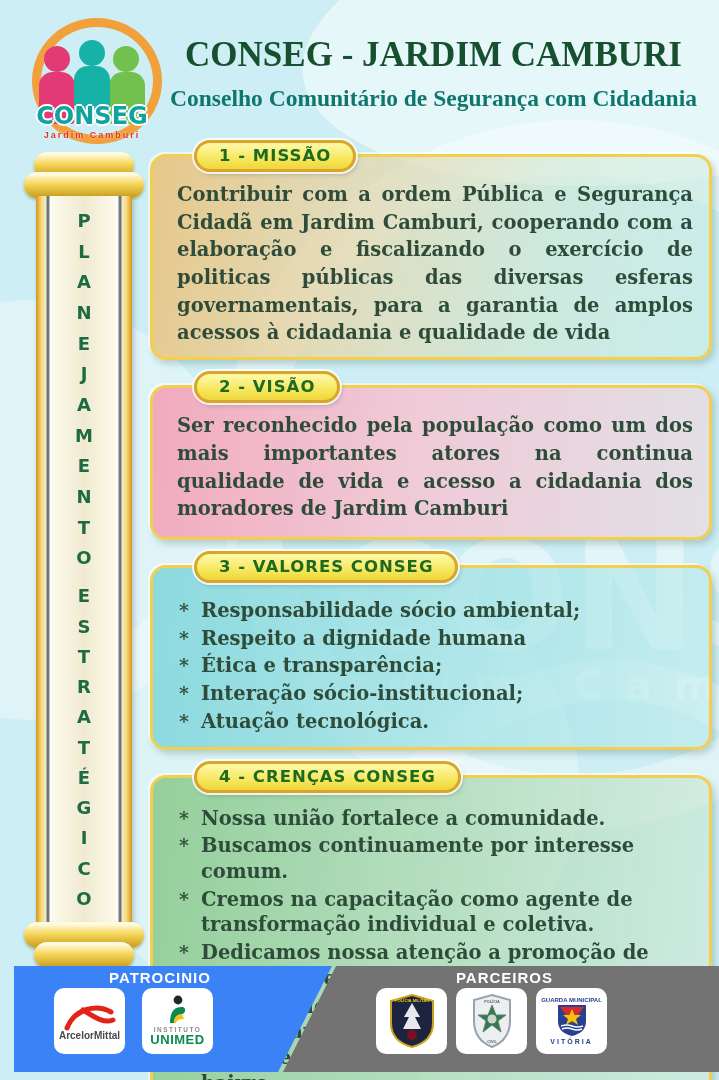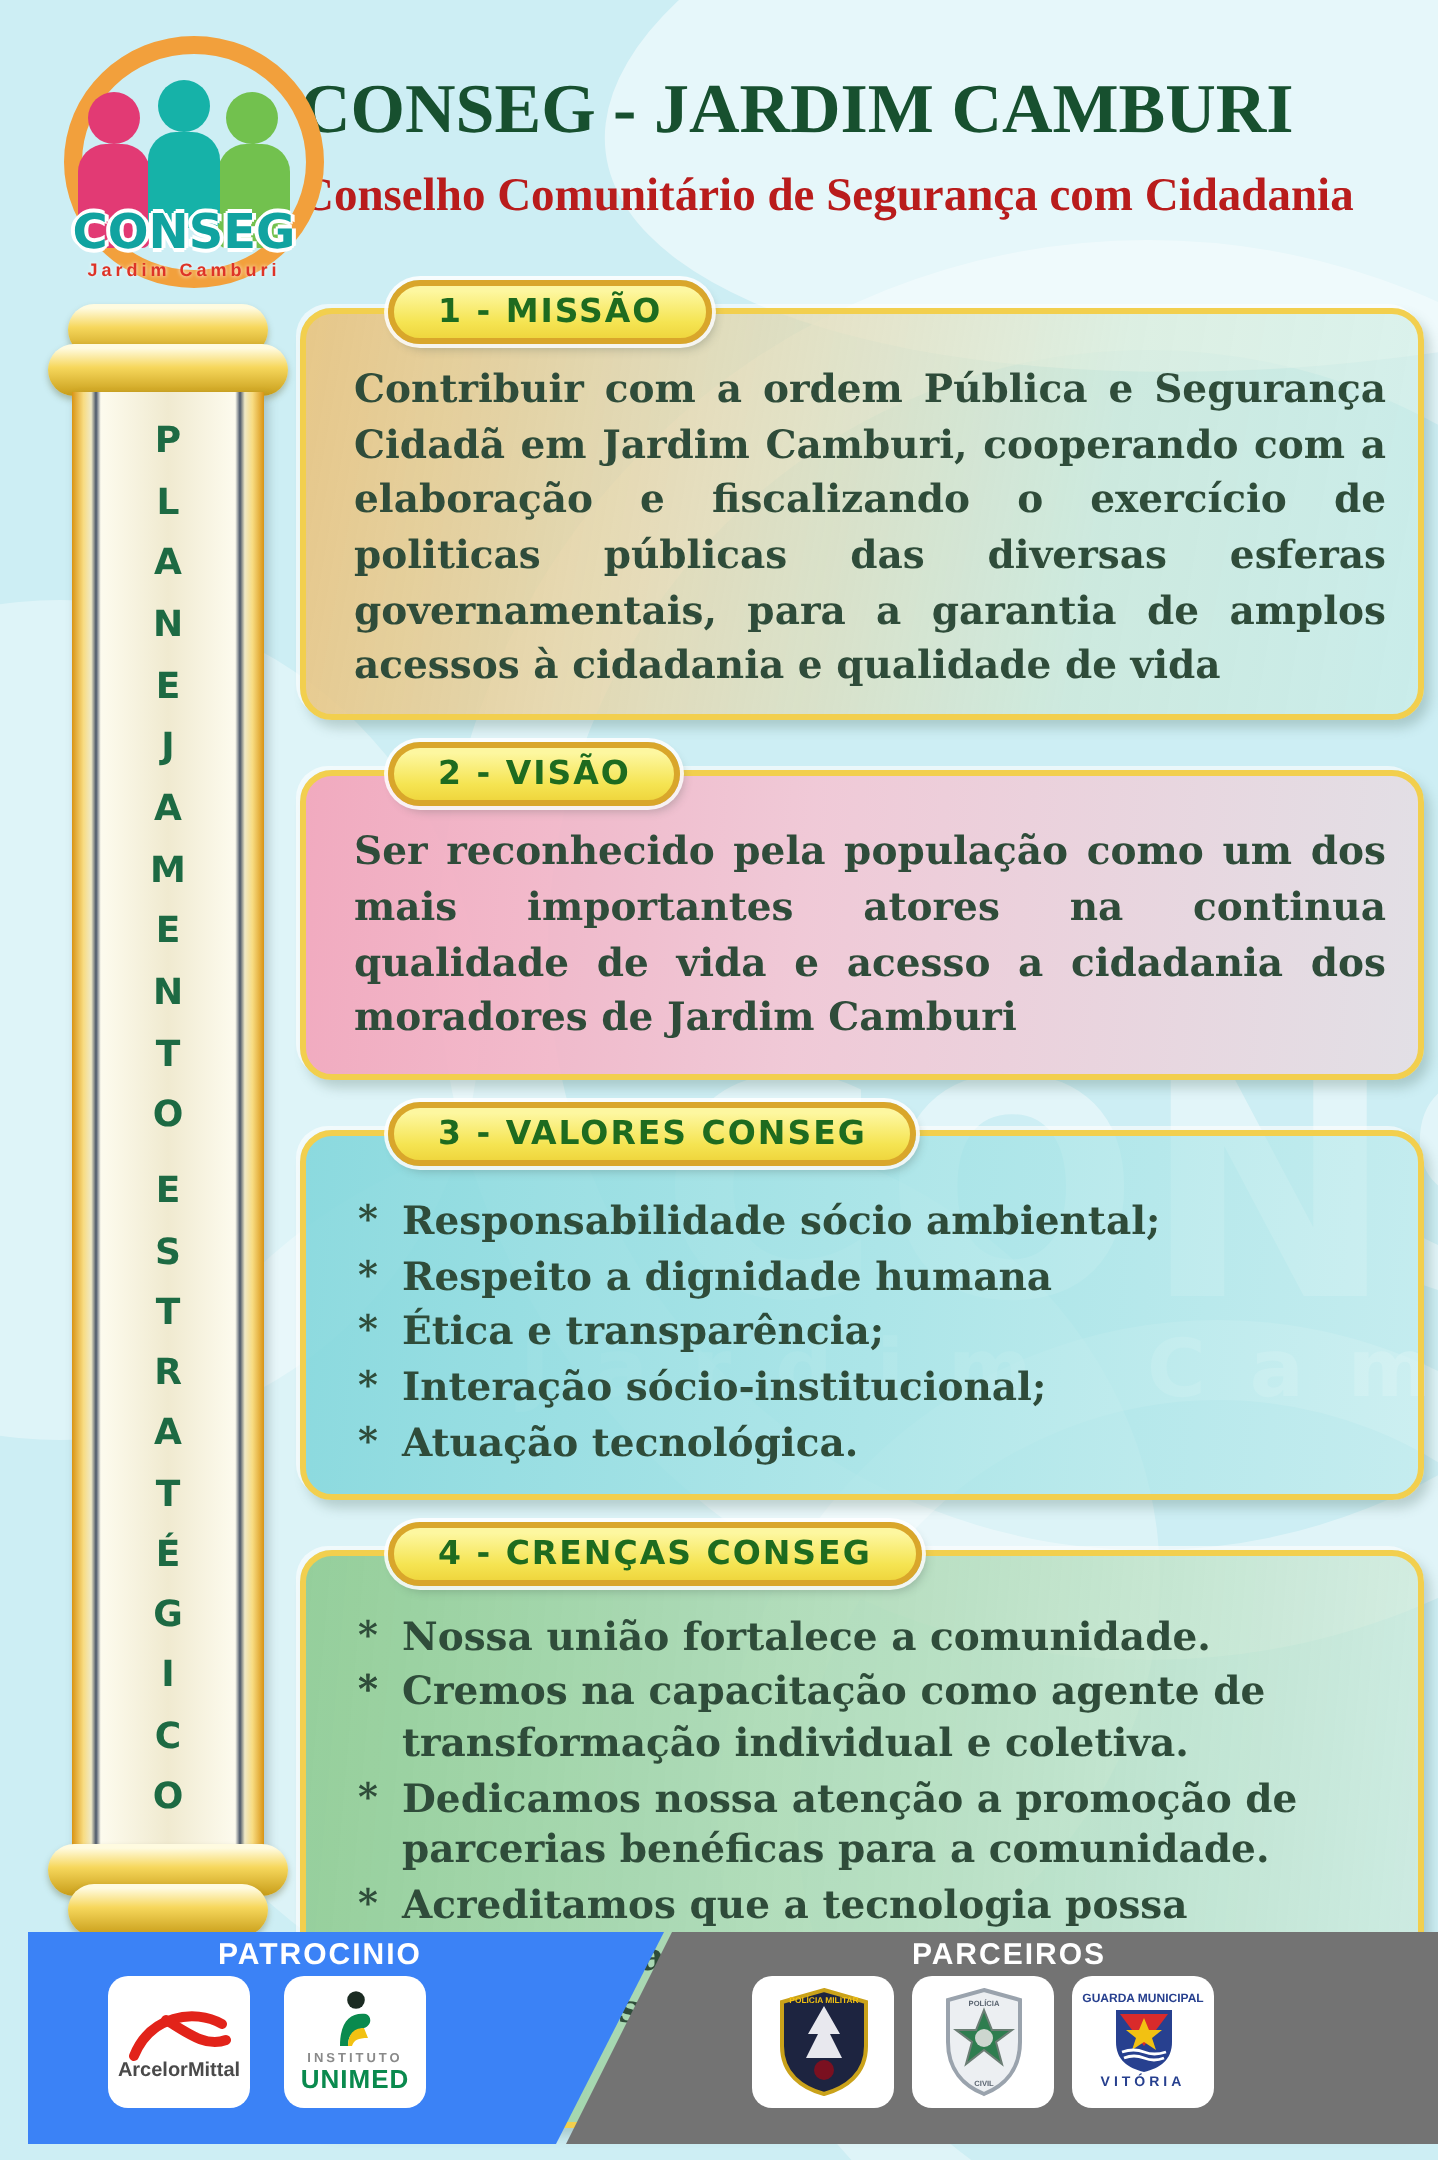--- a/index.html
+++ b/index.html
@@ -34,23 +34,23 @@
   .p-green .bodyp{background:#72c14e;width:36px;height:52px;top:26px;left:1px;}
   .pp1{left:14px;top:32px;width:36px;height:80px;}
   .pp2{left:48px;top:26px;width:36px;height:80px;}
   .pp3{left:82px;top:32px;width:36px;height:80px;}
   .logo-name{position:absolute;left:0;top:88px;width:132px;text-align:center;
     font-family:"DejaVu Sans",sans-serif;font-weight:bold;font-size:24px;color:#11a3a0;
     text-shadow:-2px 0 #fff,2px 0 #fff,0 -2px #fff,0 2px #fff,-1px -1px #fff,1px 1px #fff;}
   .logo-sub{position:absolute;left:0;top:116px;width:132px;text-align:center;
     font-weight:bold;font-size:9px;letter-spacing:2px;color:#de3327;
     text-shadow:0 0 2px #fff;}
-  .titles{position:absolute;left:150px;right:2px;top:36px;text-align:left;z-index:2;}
+  .titles{position:absolute;left:150px;right:2px;top:36px;text-align:center;z-index:2;}
   .title{font-family:"Liberation Serif",serif;font-weight:bold;font-size:35px;color:#17502f;line-height:1.1;}
-  .subtitle{font-family:"Liberation Serif",serif;font-weight:bold;font-size:23.5px;color:#b91c1c;margin-top:10px;}
+  .subtitle{font-family:"Liberation Serif",serif;font-weight:bold;font-size:23.5px;color:#0f766e;margin-top:10px;}
 
   
   .column{position:absolute;left:24px;top:152px;width:120px;height:816px;z-index:2;}
   .cap{position:absolute;background:linear-gradient(180deg,#fffbe0 8%,#f6d75c 45%,#c79c18 100%);
     border-radius:13px;box-shadow:0 2px 3px rgba(90,90,40,.35);height:26px;}
   .cap1{left:10px;right:10px;top:0;}
   .cap2{left:0;right:0;top:20px;}
   .base1{left:0;right:0;bottom:20px;}
   .base2{left:10px;right:10px;bottom:0;}
   .shaft{position:absolute;left:12px;right:12px;top:44px;bottom:44px;
@@ -215,21 +215,21 @@
           <li><span class="bullet">*</span><span>Atuação tecnológica.</span></li>
         </ul>
       </div>
     </div>
 
     <div class="section">
       <div class="badge">4 - CRENÇAS CONSEG</div>
       <div class="panel panel-crencas">
         <ul>
           <li><span class="bullet">*</span><span>Nossa união fortalece a comunidade.</span></li>
-          <li><span class="bullet">*</span></li>
+          <li><span class="bullet">*</span><span>Buscamos continuamente por interesse comum.</span></li>
           <li><span class="bullet">*</span><span>Cremos na capacitação como agente de transformação individual e coletiva.</span></li>
           <li><span class="bullet">*</span><span>Dedicamos nossa atenção a promoção de parcerias benéficas para a comunidade.</span></li>
           <li><span class="bullet">*</span><span>Acreditamos que a tecnologia possa aproximar as pessoas e facilitar seu acesso a melhores serviços humanizando nosso bairro.</span></li>
         </ul>
       </div>
     </div>
 
   </div>
 
   <div class="footer">

